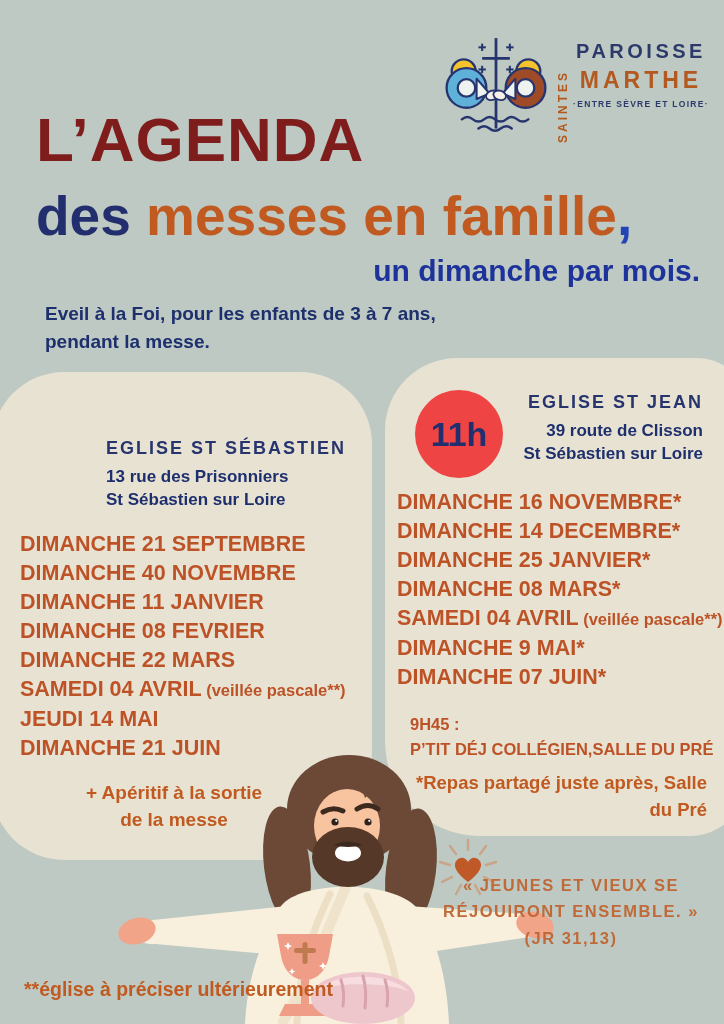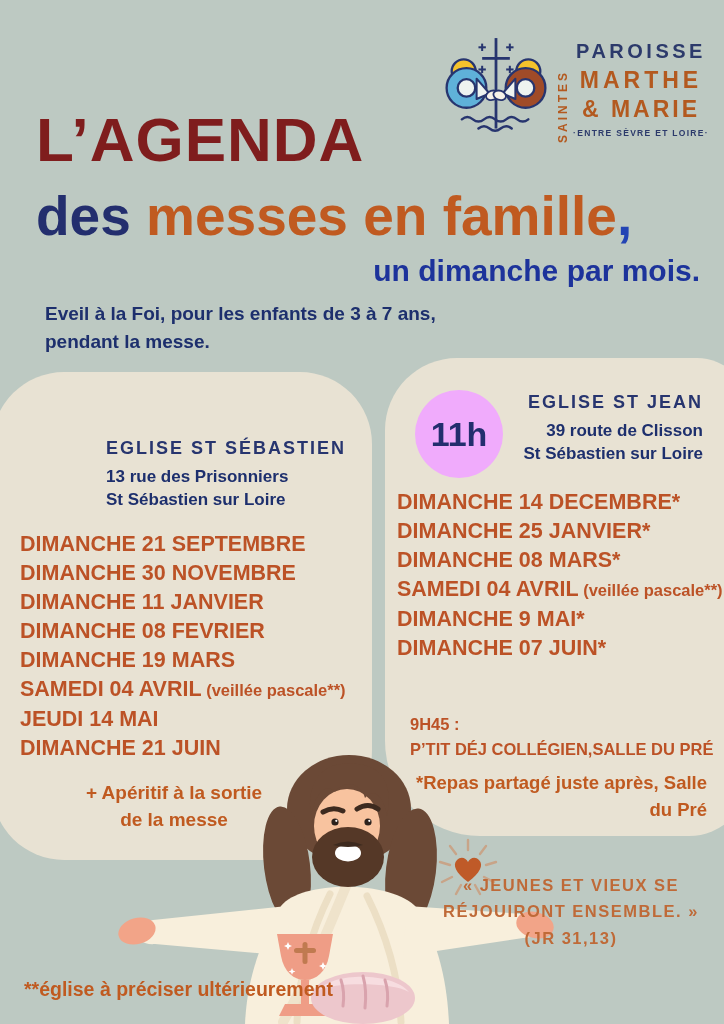--- a/index.html
+++ b/index.html
@@ -29,21 +29,21 @@
   .title-sub .t-navy{color:#232e6e;}
   .title-sub .t-orange{color:#c05a20;}
   .title-sub .t-blue{color:#2344b4;}
   .title-tag{position:absolute;right:24px;top:254px;font-size:30px;font-weight:800;color:#1d339b;}
   .intro{position:absolute;left:45px;top:300px;font-size:19px;font-weight:800;color:#1d2f6d;line-height:1.45;}
   
   .card{position:absolute;background:#e8e2d3;}
   .card-left{left:-8px;top:372px;width:380px;height:488px;border-radius:72px 72px 110px 72px;}
   .card-right{left:385px;top:358px;width:364px;height:478px;border-radius:72px 52px 60px 95px;}
   .time-badge{
-    position:absolute;width:88px;height:88px;border-radius:50%;background:#f0abfc;
+    position:absolute;width:88px;height:88px;border-radius:50%;background:#ef4444;
     display:flex;align-items:center;justify-content:center;
     font-size:34px;font-weight:800;color:#232e6e;
   }
   .badge-left{left:28px;top:54px;}
   .badge-right{left:30px;top:32px;}
   .church-left{position:absolute;left:114px;top:66px;}
   .church-right{position:absolute;right:46px;top:34px;text-align:right;}
   .church-name{font-size:18px;font-weight:800;color:#27356f;letter-spacing:2px;margin-bottom:7px;white-space:nowrap;text-align:right;}
   .church-addr{font-size:17px;font-weight:800;color:#1d2f6d;line-height:1.35;}
   .date-list{position:absolute;font-size:21.5px;font-weight:800;color:#bc5226;line-height:29px;white-space:nowrap;}
@@ -96,21 +96,20 @@
       <ellipse cx="61" cy="68" rx="7" ry="5" fill="#f6f2e8" stroke="#27356f" stroke-width="2" transform="rotate(-18 61 68)"></ellipse>
       <ellipse cx="69" cy="68" rx="7" ry="5" fill="#f6f2e8" stroke="#27356f" stroke-width="2" transform="rotate(18 69 68)"></ellipse>
 
       <path d="M28 94 q 6 -5 12 0 t 12 0 t 12 0 t 12 0 t 12 0 t 12 0" fill="none" stroke="#27356f" stroke-width="2.6" stroke-linecap="round"></path>
       <path d="M46 104 q 6 -5 12 0 t 12 0 t 12 0" fill="none" stroke="#27356f" stroke-width="2.6" stroke-linecap="round"></path>
     </svg>
     <div class="logo-saintes">SAINTES</div>
     <div class="logo-text">
       <div class="logo-line1">PAROISSE</div>
       <div class="logo-line2">MARTHE</div>
-      <div class="logo-line3">&amp; MARIE</div>
       <div class="logo-tagline">·ENTRE SÈVRE ET LOIRE·</div>
     </div>
   </div>
 
   <div class="title-main">L’AGENDA</div>
   <div class="title-sub">
     <span class="t-navy">des </span><span class="t-orange">messes en famille</span><span class="t-blue">,</span>
   </div>
   <div class="title-tag">un dimanche par mois.</div>
   <div class="intro pre">Eveil à la Foi, pour les enfants de 3 à 7 ans,
@@ -119,42 +118,43 @@
   <div class="card card-left">
     <div class="church-left">
       <div class="church-name">EGLISE ST SÉBASTIEN</div>
       <div class="church-addr">
         <div>13 rue des Prisonniers</div>
         <div>St Sébastien sur Loire</div>
       </div>
     </div>
     <div class="date-list dates-left">
         <div><span>DIMANCHE 21 SEPTEMBRE</span></div>
-        <div><span>DIMANCHE 30 NOVEMBRE</span></div>
+        <div><span>DIMANCHE 40 NOVEMBRE</span></div>
         <div><span>DIMANCHE 11 JANVIER</span></div>
         <div><span>DIMANCHE 08 FEVRIER</span></div>
-        <div><span>DIMANCHE 19 MARS</span></div>
+        <div><span>DIMANCHE 22 MARS</span></div>
         <div><span>SAMEDI 04 AVRIL</span><span class="date-note"> (veillée pascale**)</span></div>
         <div><span>JEUDI 14  MAI</span></div>
         <div><span>DIMANCHE 21 JUIN</span></div>
       </div>
     <div class="aperitif pre">+ Apéritif à la sortie
 de la messe</div>
   </div>
 
   <div class="card card-right">
     <div class="time-badge badge-right">11h</div>
     <div class="church-right">
       <div class="church-name">EGLISE ST JEAN</div>
       <div class="church-addr">
         <div>39 route de Clisson</div>
         <div>St Sébastien sur Loire</div>
       </div>
     </div>
     <div class="date-list dates-right">
+        <div><span>DIMANCHE 16 NOVEMBRE*</span></div>
         <div><span>DIMANCHE 14 DECEMBRE*</span></div>
         <div><span>DIMANCHE 25 JANVIER*</span></div>
         <div><span>DIMANCHE 08 MARS*</span></div>
         <div><span>SAMEDI 04 AVRIL</span><span class="date-note"> (veillée pascale**)</span></div>
         <div><span>DIMANCHE 9  MAI*</span></div>
         <div><span>DIMANCHE 07 JUIN*</span></div>
       </div>
     <div class="breakfast">
       <div>9H45 :</div>
       <div>P’TIT DÉJ COLLÉGIEN,SALLE DU PRÉ</div>

